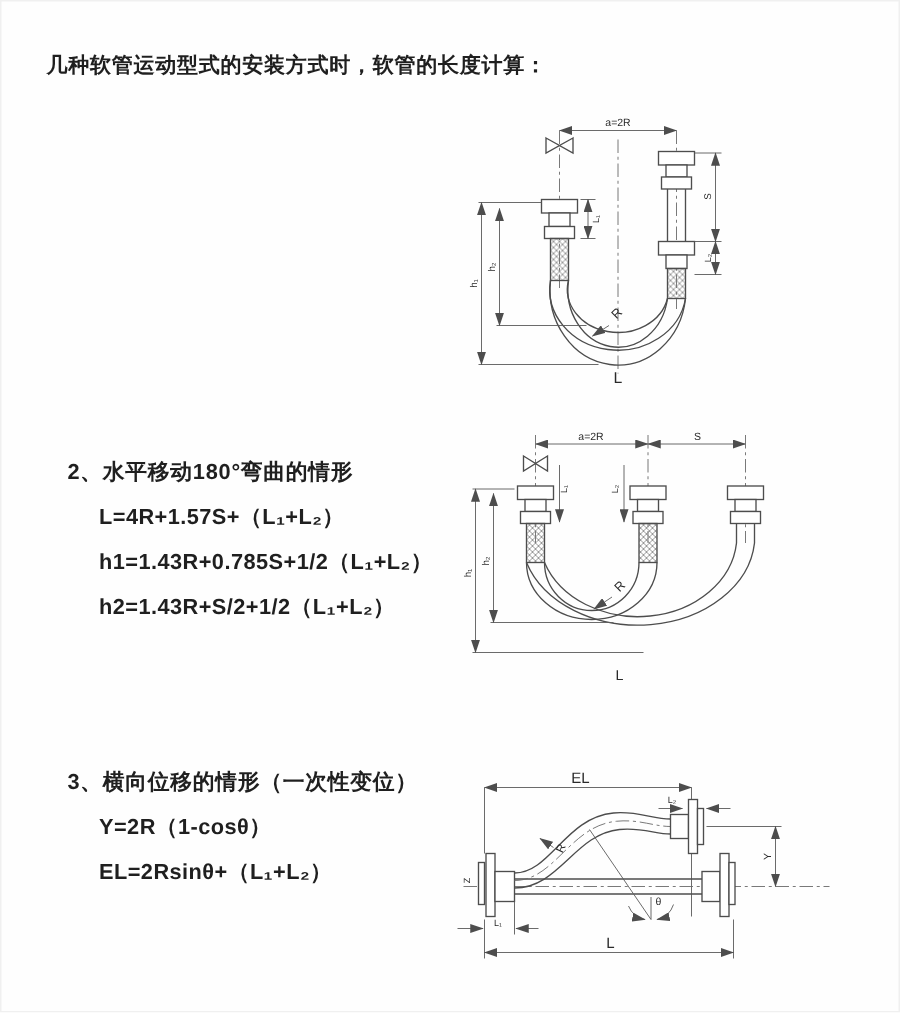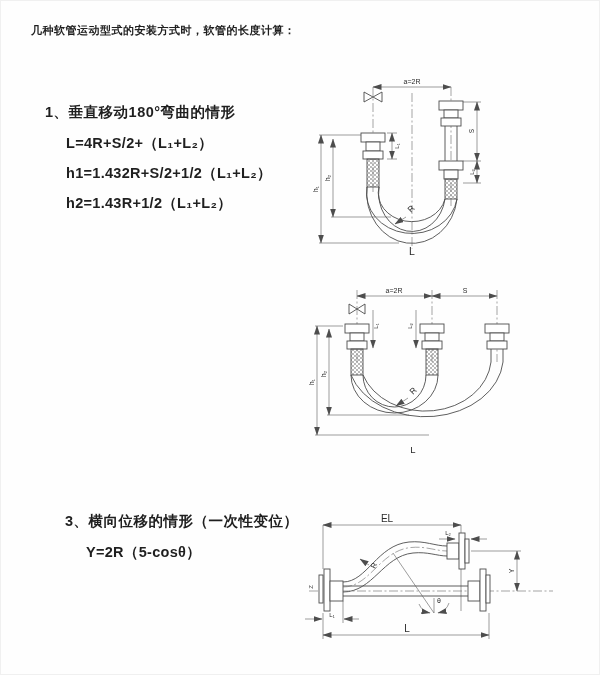--- a/index.html
+++ b/index.html
@@ -1,56 +1,57 @@
 <!DOCTYPE html>
 <html><head>
 <meta charset="utf-8">
 <style>
   html,body{margin:0;padding:0;background:#fff;}
   .page{
     position:relative;width:600px;height:675px;background:#fefefe;
     font-family:"Liberation Sans","DejaVu Sans",sans-serif;color:#1f1f1f;
     overflow:hidden;box-sizing:border-box;border:1px solid #f0f0f0;
   }
-  .title{position:absolute;left:30px;top:22px;font-size:11px;font-weight:700;letter-spacing:.5px;}
+  .title{position:absolute;left:30px;top:34px;font-size:14px;font-weight:700;letter-spacing:.5px;}
   .sec{position:absolute;left:44px;}
   .sec .heading{font-size:14.5px;font-weight:700;letter-spacing:.5px;margin:0 0 6px 0;}
   .sec .formula{font-size:14.5px;font-weight:600;margin:0 0 0 21px;line-height:30px;white-space:nowrap;letter-spacing:.3px;}
   #sec1{top:102px;}
   #sec2{top:304px;}
-  #sec3{top:511px;margin-left:20px;}
+  #sec3{top:511px;}
   .dia{position:absolute;}
   #dia1{left:310px;top:70px;}
   #dia2{left:308px;top:281px;}
   #dia3{left:300px;top:512px;}
   svg{display:block;}
   svg text{font-family:"Liberation Sans","DejaVu Sans",sans-serif;fill:#2a2a2a;}
   .ln{stroke:#4d4d4d;stroke-width:0.9;fill:none;}
   .thin{stroke:#5a5a5a;stroke-width:0.6;fill:none;}
   .cl{stroke:#6a6a6a;stroke-width:0.6;fill:none;stroke-dasharray:9 2.5 2 2.5;}
   .fit{fill:#ffffff;stroke:#4d4d4d;stroke-width:0.9;}
 </style>
 </head>
 <body>
 
 <div class="page">
 
   <div class="title">几种软管运动型式的安装方式时，软管的长度计算：</div>
 
-  <div class="sec" id="sec1">
-    <div class="heading">1、垂直移动180°弯曲的情形</div>
-    <div class="formula">L=4R+S/2+（L₁+L₂）</div>
-    <div class="formula">h1=1.432R+S/2+1/2（L₁+L₂）</div>
-    <div class="formula">h2=1.43R+1/2（L₁+L₂）</div>
-  </div>
-
+
+  <div class="sec" id="sec2">
+    <div class="heading">2、水平移动180°弯曲的情形</div>
+    <div class="formula">L=4R+1.57S+（L₁+L₂）</div>
+    <div class="formula">h1=1.43R+0.785S+1/2（L₁+L₂）</div>
+    <div class="formula">h2=1.43R+S/2+1/2（L₁+L₂）</div>
+  </div>
 
   <div class="sec" id="sec3">
     <div class="heading">3、横向位移的情形（一次性变位）</div>
-    <div class="formula">Y=2R（5-cosθ）</div>
+    <div class="formula">Y=2R（1-cosθ）</div>
+    <div class="formula">EL=2Rsinθ+（L₁+L₂）</div>
   </div>
 
   <div class="dia" id="dia1">
     <svg width="225" height="196" viewBox="0 0 225 196">
       <defs>
         <marker id="ar1" markerWidth="9" markerHeight="6" refX="8.5" refY="3" orient="auto-start-reverse" markerUnits="userSpaceOnUse">
           <path d="M0,0 L9,3 L0,6 Z" fill="#4d4d4d"></path>
         </marker>
         <pattern id="ht1" width="4" height="4" patternUnits="userSpaceOnUse">
           <path d="M0,0 L4,4 M4,0 L0,4" stroke="#777" stroke-width="0.5"></path>

